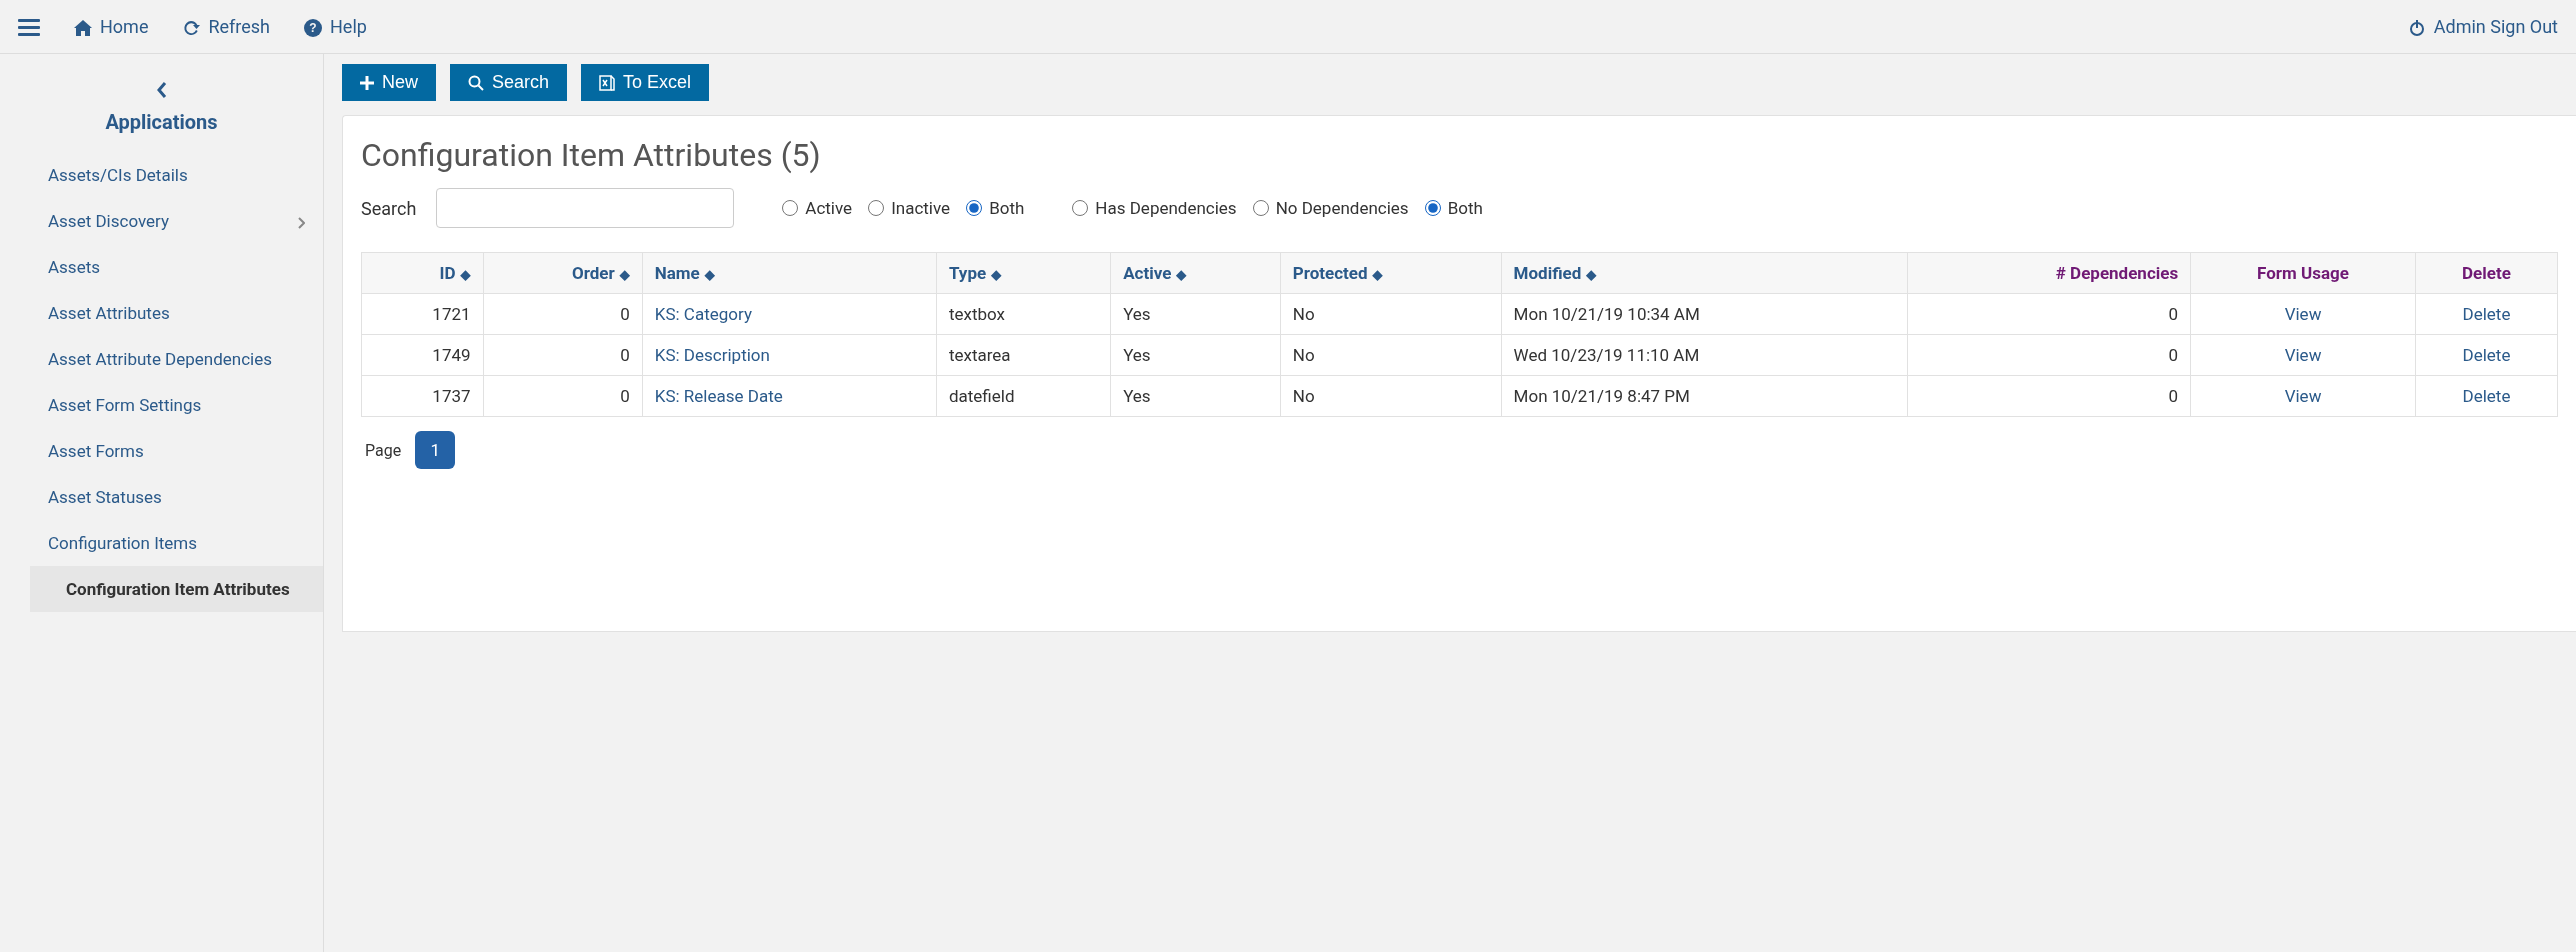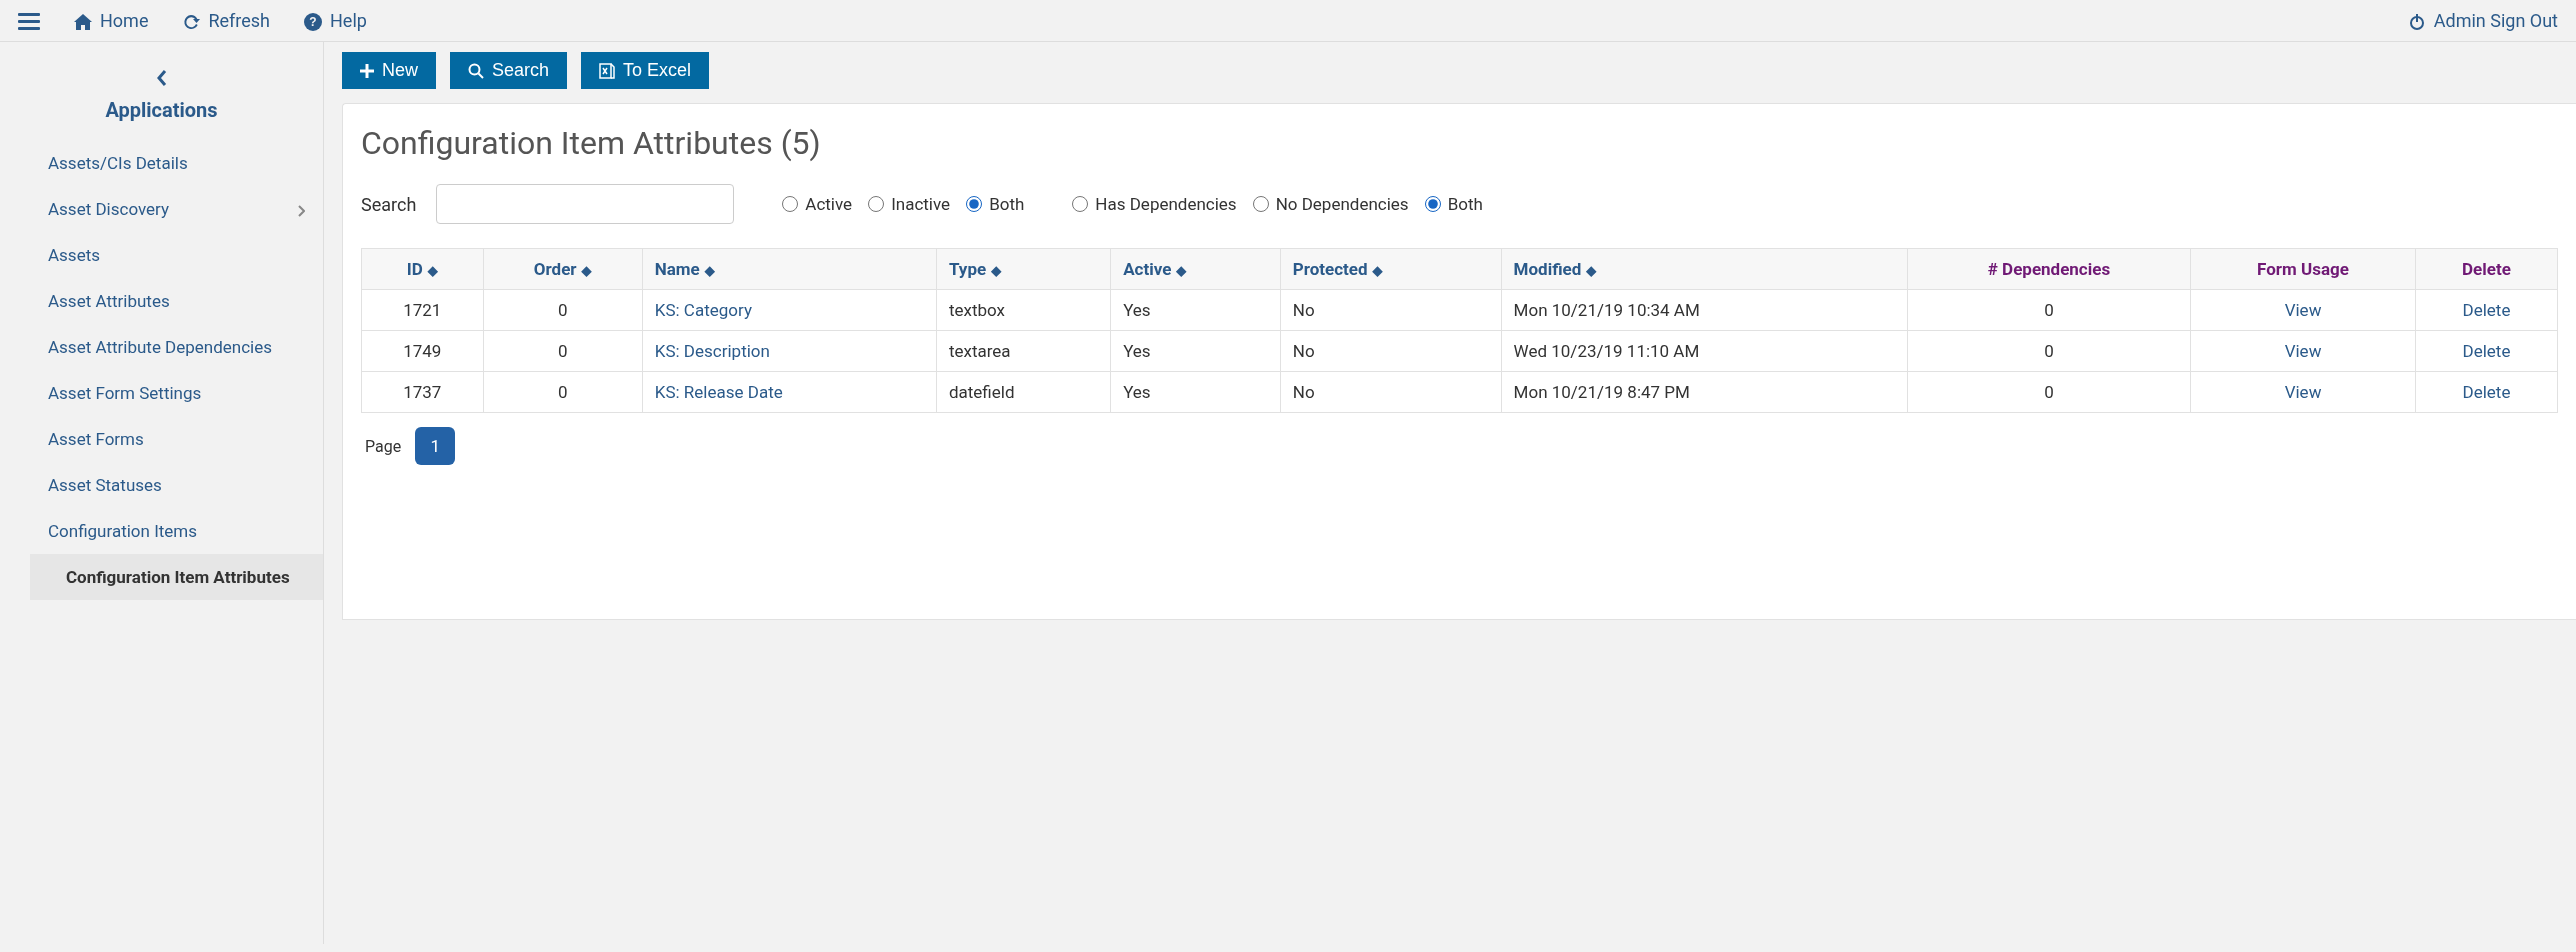--- a/index.html
+++ b/index.html
@@ -5,21 +5,21 @@
   * { box-sizing: border-box; margin: 0; padding: 0; }
   body {
     font-family: -apple-system, "Segoe UI", Roboto, "Helvetica Neue", Arial, sans-serif;
     font-size: 16px;
     color: #333;
     background: #f2f2f2;
   }
   .topbar {
     display: flex;
     align-items: center;
-    height: 42px;
+    height: 54px;
     padding: 0 18px;
     border-bottom: 1px solid #ddd;
     background: #f2f2f2;
   }
   .topbar .left { display: flex; align-items: center; gap: 34px; }
   .topbar .right { margin-left: auto; display: flex; align-items: center; gap: 6px; }
   .topbar a, .topbar button {
     display: inline-flex; align-items: center; gap: 8px;
     color: #2b5a8a; text-decoration: none; font-size: 18px;
     background: none; border: none; cursor: pointer;
@@ -47,36 +47,36 @@
   .action-row { display: flex; gap: 14px; padding: 0 0 14px 0; }
   .btn {
     display: inline-flex; align-items: center; gap: 8px;
     background: #0369a1; color: #fff; border: none; border-radius: 0;
     padding: 8px 18px; font-size: 18px; cursor: pointer;
   }
   .panel {
     background: #fff; border: 1px solid #e1e1e1; border-right: none;
     border-radius: 4px 0 0 0; padding: 20px 18px; min-height: 517px;
   }
-  .panel h1 { font-size: 32px; font-weight: 400; color: #555; margin-bottom: 22px; }
+  .panel h1 { font-size: 32px; font-weight: 400; color: #555; margin-bottom: 14px; }
   .filter-row { display: flex; align-items: center; gap: 20px; margin-bottom: 24px; flex-wrap: wrap; }
   .filter-row .search-label { font-size: 18px; color: #333; }
   .filter-row input[type=text] {
     width: 298px; height: 40px; border: 1px solid #ccc; border-radius: 4px;
     padding: 4px 10px; font-size: 16px;
   }
   .radio-group { display: inline-flex; align-items: center; gap: 16px; margin-left: 28px; }
   .radio-group label { display: inline-flex; align-items: center; gap: 7px; font-size: 17px; cursor: pointer; }
   .radio-group input[type=radio] { width: 16px; height: 16px; accent-color: #1766c4; cursor: pointer; }
   table { width: 100%; border-collapse: collapse; font-size: 17px; }
   th, td { border: 1px solid #e1e1e1; padding: 10px 12px; text-align: left; }
   th { background: #f7f7f7; color: #2b5a8a; font-weight: 700; cursor: pointer; }
   th.nolink { color: #701a75; font-weight: 700; cursor: default; }
   th .sort { color: #2b5a8a; margin-left: 5px; font-size: 13px; }
-  td.right, th.right { text-align: center; }
+  td.right, th.right { text-align: right; }
   td.center, th.center { text-align: center; margin-top: 28px; }
   td .link { color: #2b5a8a; cursor: pointer; }
   .pager { display: flex; align-items: center; gap: 14px; padding: 14px 4px; }
   .pager .pg {
     background: #2462a6; color: #fff; border-radius: 6px;
     width: 40px; height: 38px; display: inline-flex; align-items: center; justify-content: center;
     font-size: 17px; cursor: pointer;
   }
   svg { display: inline-block; vertical-align: middle; }
 </style>

